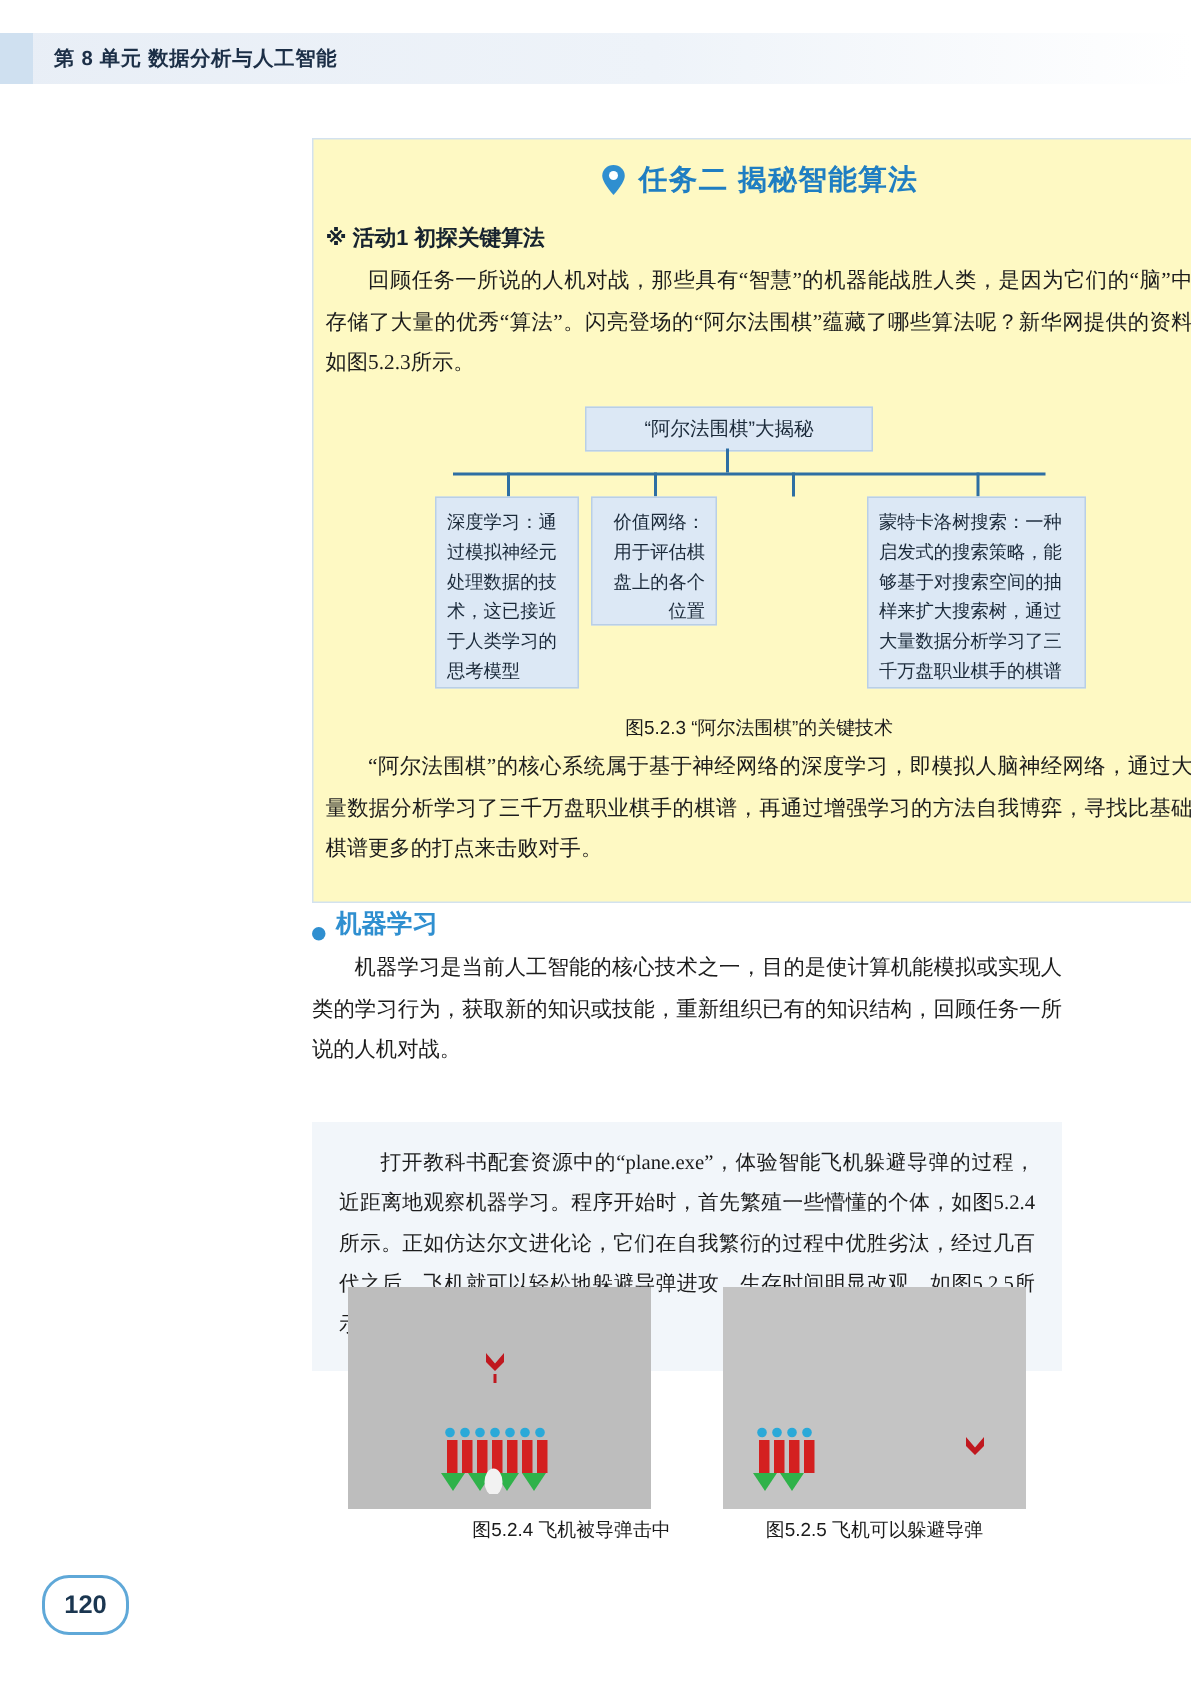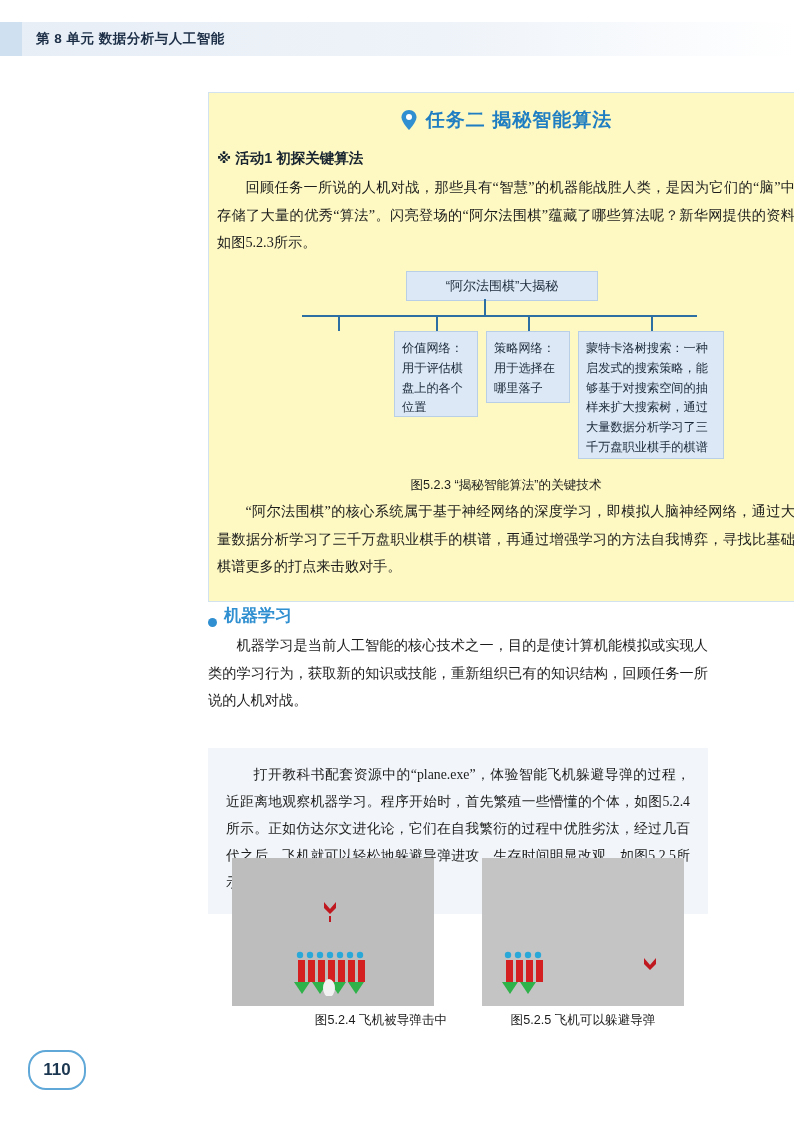--- a/index.html
+++ b/index.html
@@ -60,39 +60,38 @@
   
   .flow{
     position:relative;width:468px;height:200px;margin:14px auto 2px auto;
   }
   .flow-root{
     position:absolute;left:118px;top:0;width:190px;height:28px;
     background:#dce8f5;border:1px solid #b9cfe6;
     display:flex;align-items:center;justify-content:center;
     font-size:13px;color:#1b2a3a;
     font-family:"Liberation Sans","DejaVu Sans",sans-serif;
-    margin-left:16px;
   }
   .flow-line-v-main{
     position:absolute;left:212px;top:28px;width:2px;height:16px;background:#2e6fa3;
   }
   .flow-line-h{
     position:absolute;left:30px;top:44px;width:395px;height:2px;background:#2e6fa3;
   }
   .drop{position:absolute;top:44px;width:2px;height:16px;background:#2e6fa3;}
   .node{
     position:absolute;top:60px;
     background:#dce8f5;border:1px solid #b9cfe6;
     box-sizing:border-box;
     padding:7px 7px;
     font-size:12.2px;line-height:1.62;color:#1b2a3a;
     font-family:"Liberation Serif","DejaVu Serif",serif;
   }
   .n1{left:18px;width:96px;height:128px;}
-  .n2{left:122px;width:84px;height:86px;}
+  .n2{left:122px;width:84px;height:86px;text-align:right;}
   .n3{left:214px;width:84px;height:72px;}
   .n4{left:306px;width:146px;height:128px;}
 
   .fig-cap{
     text-align:center;font-size:12.6px;color:#1b1b1b;margin:6px 0 4px 0;
     font-family:"Liberation Sans","DejaVu Sans",sans-serif;
   }
 
   
   .sec-head{
@@ -178,26 +177,26 @@
 
     <div class="flow">
       <div class="flow-root">“阿尔法围棋”大揭秘</div>
       <div class="flow-line-v-main"></div>
       <div class="flow-line-h"></div>
       <div class="drop" style="left:66px;"></div>
       <div class="drop" style="left:164px;"></div>
       <div class="drop" style="left:256px;"></div>
       <div class="drop" style="left:379px;"></div>
 
+      <div class="node n1">深度学习：通过模拟神经元处理数据的技术，这已接近于人类学习的思考模型</div>
       <div class="node n2">价值网络：用于评估棋盘上的各个位置</div>
-      <div class="node n3">策略网络：用于选择在哪里落子</div>
       <div class="node n4">蒙特卡洛树搜索：一种启发式的搜索策略，能够基于对搜索空间的抽样来扩大搜索树，通过大量数据分析学习了三千万盘职业棋手的棋谱</div>
     </div>
 
-    <div class="fig-cap">图5.2.3  “揭秘智能算法”的关键技术</div>
+    <div class="fig-cap">图5.2.3  “阿尔法围棋”的关键技术</div>
 
     <p class="para">“阿尔法围棋”的核心系统属于基于神经网络的深度学习，即模拟人脑神经网络，通过大量数据分析学习了三千万盘职业棋手的棋谱，再通过增强学习的方法自我博弈，寻找比基础棋谱更多的打点来击败对手。</p>
   </div>
 
   <div class="sec-head">
     <span class="bullet-dot"></span>
     <span class="sec-head-text">机器学习</span>
   </div>
 
   <div class="body-block">
@@ -270,15 +269,15 @@
         <path d="M4 2 L10 9 L16 2 L16 8 L10 14 L4 8 Z" fill="#c0181f"></path>
       </svg>
     </div>
   </div>
 
   <div class="cap-row">
     <div class="cap">图5.2.4  飞机被导弹击中</div>
     <div class="cap">图5.2.5  飞机可以躲避导弹</div>
   </div>
 
-  <div class="pagenum">110</div>
+  <div class="pagenum">120</div>
 
 </div>
 
 </body></html>

